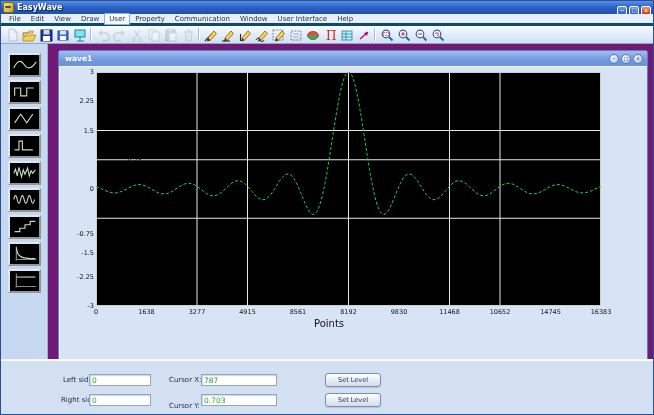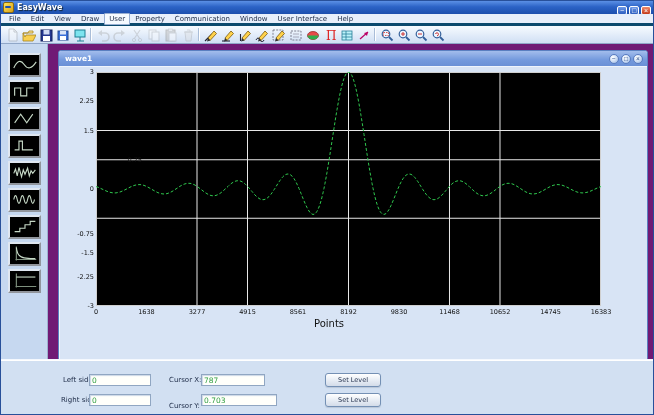--- a/index.html
+++ b/index.html
@@ -356,21 +356,21 @@
           <div class="xtick" style="left: 474.509px;">14745</div>
           <div class="xtick" style="left: 525px;">16383</div>
         </div>
     </div>
   </div>
 
   <div class="bottom">
     <span class="b-label" style="left:62px;top:16px;">Left side</span>
     <input class="fld" style="left: 88px; top: 14px; width: 62px;" value="0">
     <span class="b-label" style="left:168px;top:16px;">Cursor X:</span>
-    <input class="fld" style="left: 200px; top: 14px; width: 64px;" value="787">
+    <input class="fld" style="left: 200px; top: 14px; width: 76px;" value="787">
     <button class="xp-btn" style="left:324px;top:13px;">Set Level</button>
 
     <span class="b-label" style="left:60px;top:36px;">Right side</span>
     <input class="fld" style="left: 88px; top: 34px; width: 62px;" value="0">
     <span class="b-label" style="left:168px;top:36px;margin-top:6px;">Cursor Y:</span>
     <input class="fld" style="left: 200px; top: 34px; width: 76px;" value="0.703">
     <button class="xp-btn" style="left:324px;top:33px;">Set Level</button>
   </div>
 </div>
 

